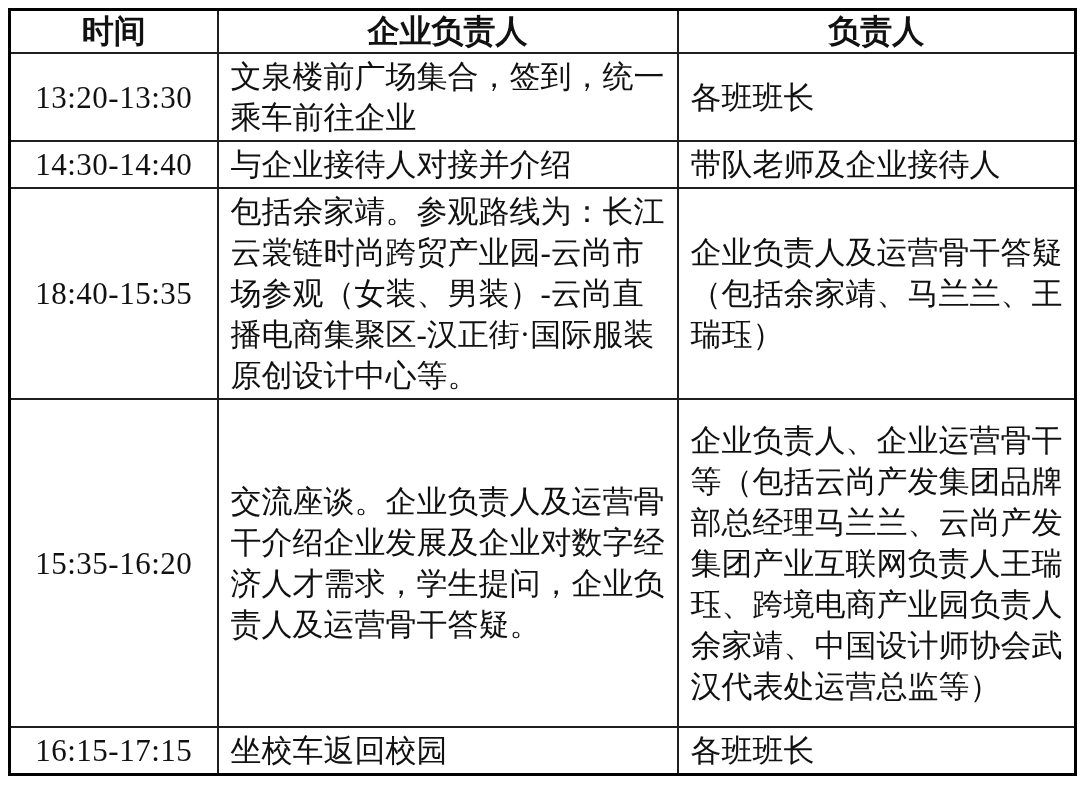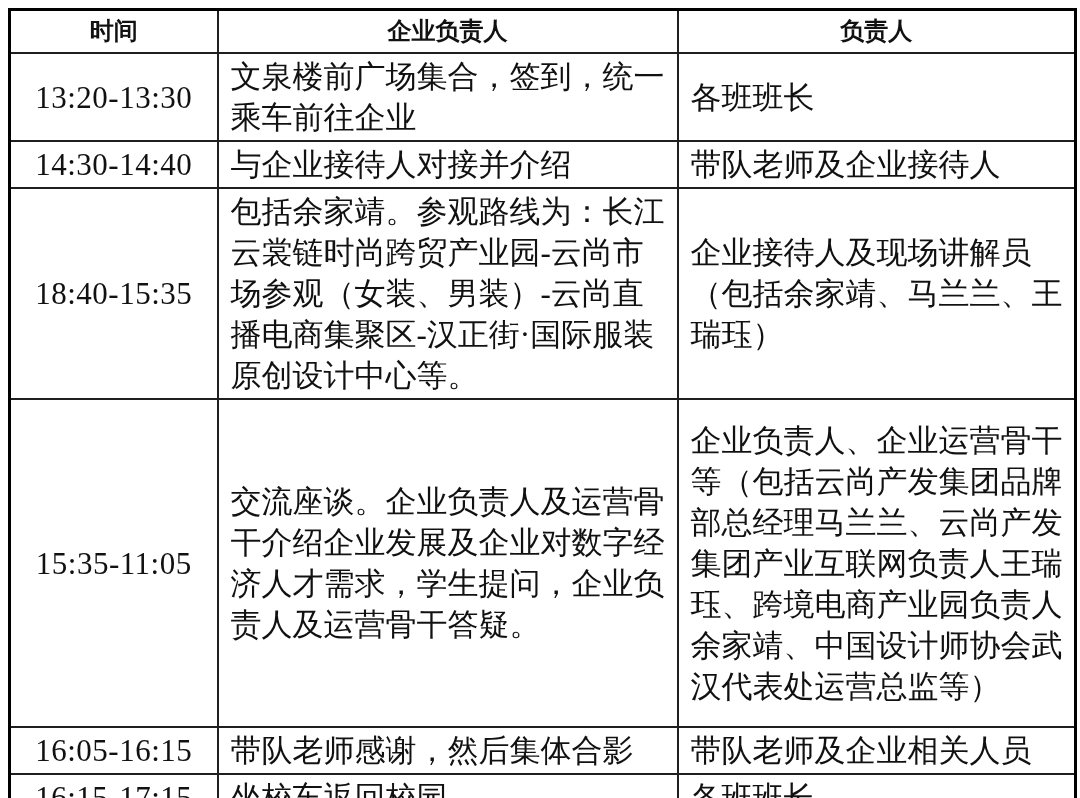--- a/index.html
+++ b/index.html
@@ -31,21 +31,21 @@
   th, td {
     border: 2px solid #1f1f1f;
     font-size: 31px;
     line-height: 41px;
     vertical-align: middle;
     word-break: break-all;
     overflow: hidden;
   }
   th {
     font-weight: bold;
-    font-size: 24px;
+    font-size: 32px;
     text-align: center;
     height: 39px;
     padding: 0 4px;
   }
   td.time-cell {
     text-align: center;
     padding: 0 4px;
     letter-spacing: 0.5px;
   }
   td.activity-cell, td.resp-cell {
@@ -83,31 +83,26 @@
       <td class="resp-cell">各班班长</td>
     </tr>
     <tr>
       <td class="time-cell">14:30-14:40</td>
       <td class="activity-cell">与企业接待人对接并介绍</td>
       <td class="resp-cell">带队老师及企业接待人</td>
     </tr>
     <tr>
       <td class="time-cell">18:40-15:35</td>
       <td class="activity-cell">包括余家靖。参观路线为：长江云裳链时尚跨贸产业园-云尚市场参观（女装、男装）-云尚直播电商集聚区-汉正街·国际服装原创设计中心等。</td>
-      <td class="resp-cell">企业接待人及现场讲解员（包括余家靖、马兰兰、王瑞珏）</td>
+      <td class="resp-cell">企业负责人及运营骨干答疑（包括余家靖、马兰兰、王瑞珏）</td>
     </tr>
     <tr>
-      <td class="time-cell">15:35-11:05</td>
+      <td class="time-cell">15:35-16:20</td>
       <td class="activity-cell">交流座谈。企业负责人及运营骨干介绍企业发展及企业对数字经济人才需求，学生提问，企业负责人及运营骨干答疑。</td>
       <td class="resp-cell">企业负责人、企业运营骨干等（包括云尚产发集团品牌部总经理马兰兰、云尚产发集团产业互联网负责人王瑞珏、跨境电商产业园负责人余家靖、中国设计师协会武汉代表处运营总监等）</td>
-    </tr>
-    <tr>
-      <td class="time-cell">16:05-16:15</td>
-      <td class="activity-cell">带队老师感谢，然后集体合影</td>
-      <td class="resp-cell">带队老师及企业相关人员</td>
     </tr>
     <tr>
       <td class="time-cell">16:15-17:15</td>
       <td class="activity-cell">坐校车返回校园</td>
       <td class="resp-cell">各班班长</td>
     </tr>
   </tbody>
 </table>
 
 </body></html>

